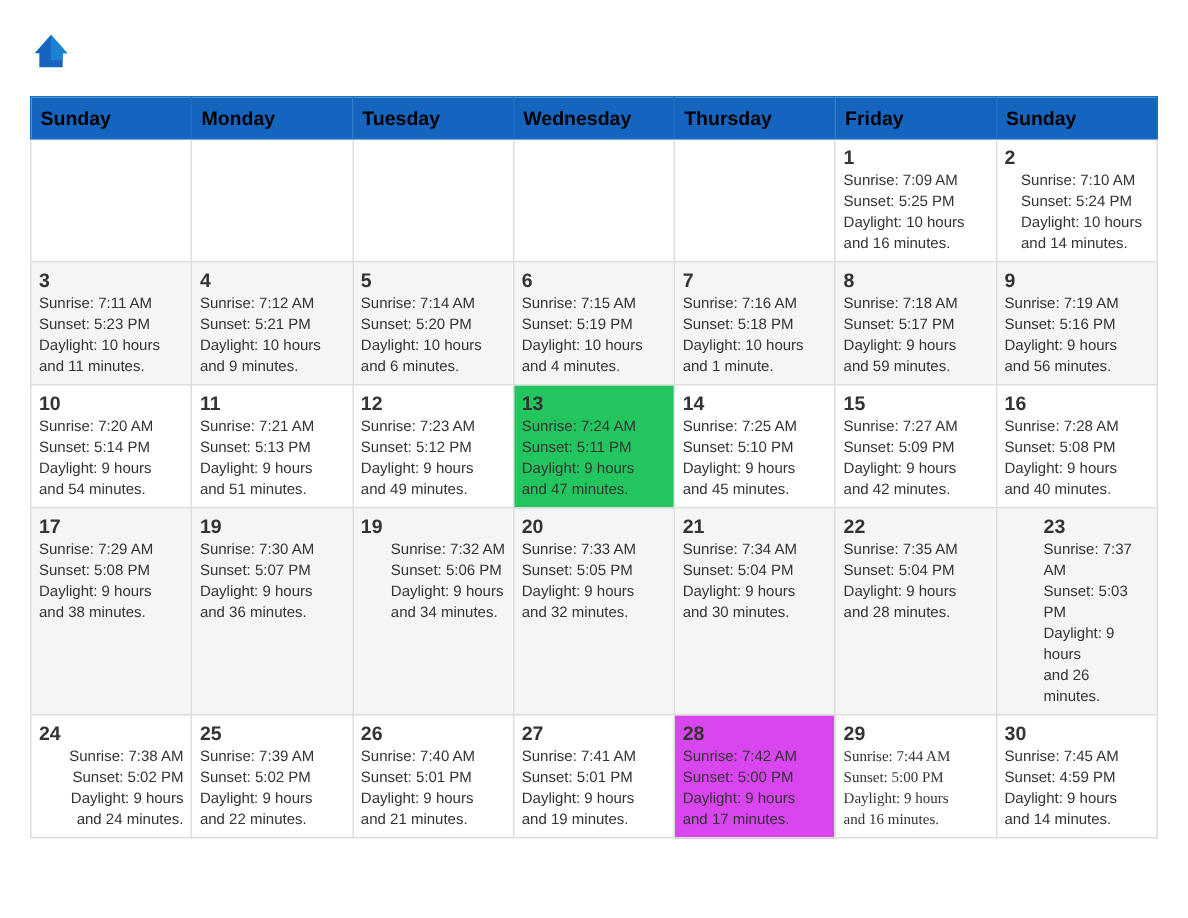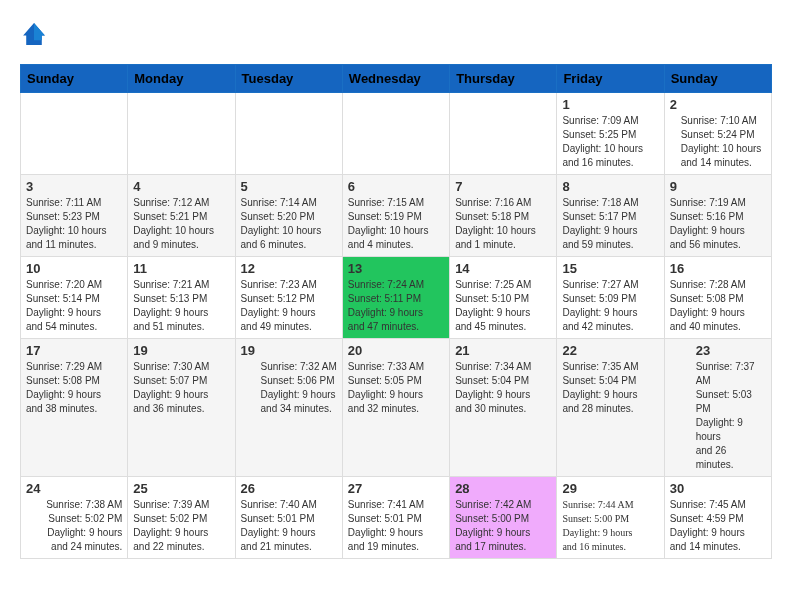--- a/index.html
+++ b/index.html
@@ -329,21 +329,21 @@
 Daylight: 9 hours
 and 21 minutes.</div>
         </td>
         <td style="background: rgb(255, 255, 255);">
           <span class="day-number">27</span>
           <div class="day-info" style="white-space: pre-line;">Sunrise: 7:41 AM
 Sunset: 5:01 PM
 Daylight: 9 hours
 and 19 minutes.</div>
         </td>
-        <td style="background: #f0abfc; margin-top: 44px;">
+        <td style="background: #d946ef; margin-top: 44px;">
           <span class="day-number">28</span>
           <div class="day-info" style="white-space: pre-line;">Sunrise: 7:42 AM
 Sunset: 5:00 PM
 Daylight: 9 hours
 and 17 minutes.</div>
         </td>
         <td style="background: rgb(255, 255, 255);">
           <span class="day-number">29</span>
           <div class="day-info" style="white-space: pre-line; font-family: Liberation Serif, serif;">Sunrise: 7:44 AM
 Sunset: 5:00 PM

